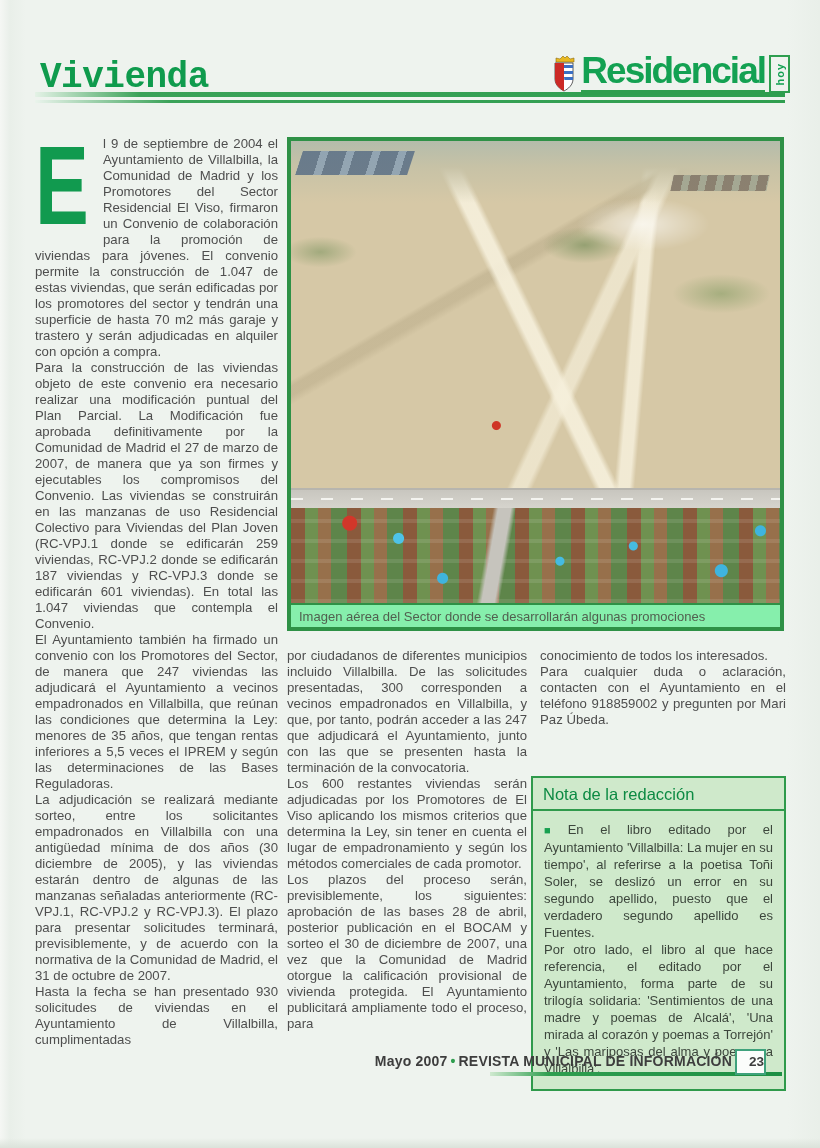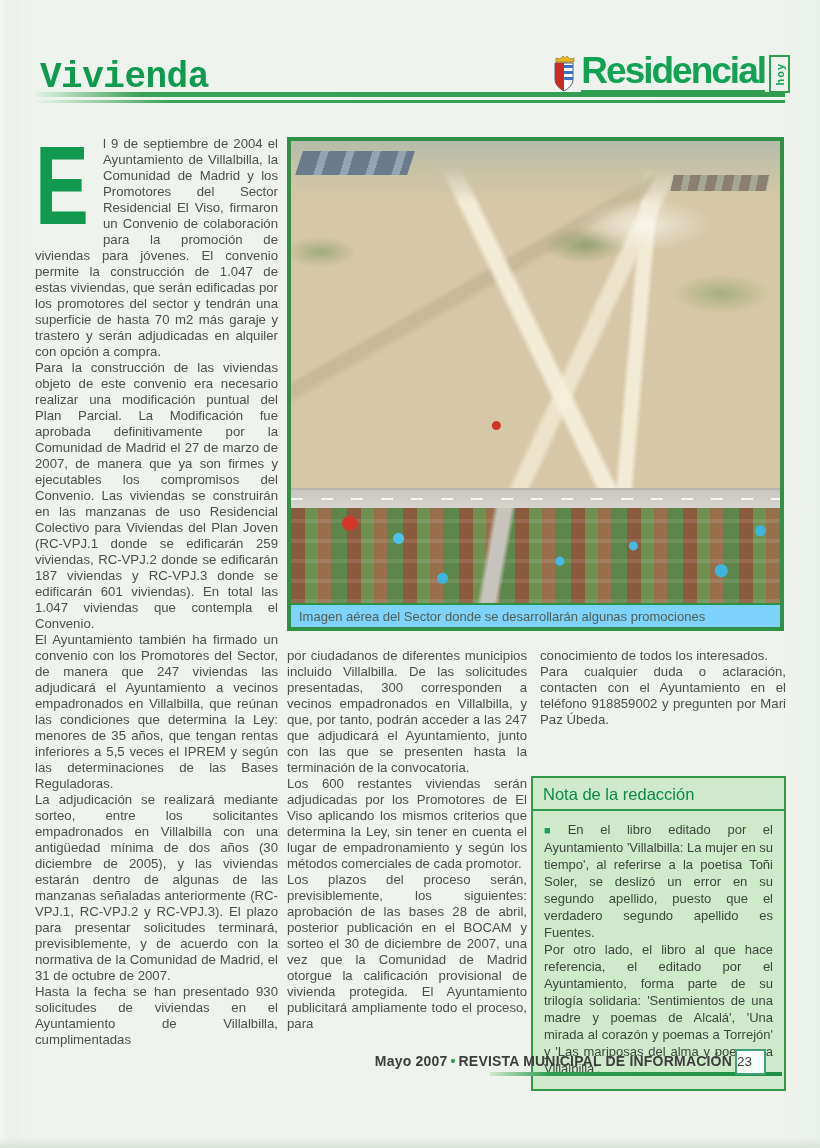--- a/index.html
+++ b/index.html
@@ -70,21 +70,21 @@
       radial-gradient(circle at 22% 32%, #4ec3e8 0 5px, transparent 6px),
       radial-gradient(circle at 31% 74%, #3fb4de 0 5px, transparent 6px),
       radial-gradient(circle at 55% 56%, #45bbe2 0 4px, transparent 5px),
       radial-gradient(circle at 70% 40%, #45bbe2 0 4px, transparent 5px),
       radial-gradient(circle at 88% 66%, #3fb4de 0 6px, transparent 7px),
       radial-gradient(circle at 96% 24%, #3fb4de 0 5px, transparent 6px),
       linear-gradient(100deg, transparent 40%, #c6c4bd 41% 43.5%, transparent 44.5%),
       repeating-linear-gradient(0deg, rgba(255,255,255,0.10) 0 4px, transparent 4px 20px),
       repeating-linear-gradient(90deg,#8a5a3c 0 14px,#6f9150 14px 27px,#97704b 27px 40px,#5e854a 40px 56px); }
   .photo-caption { position:absolute; left:0; right:0; bottom:0; height:24px;
-    background:#7dd3fc; color:#51604f; font-size:13px; line-height:24px; padding-left:8px;
+    background:#86efac; color:#51604f; font-size:13px; line-height:24px; padding-left:8px;
     border-top:2px solid #2e9146; box-sizing:border-box; white-space:nowrap; overflow:hidden; }
 
   
   .nota { position:absolute; left:531px; top:776px; width:255px; box-sizing:border-box;
     border:2px solid #2f9a4b; background:#cfe9cb; }
   .nota-head { padding:7px 10px 5px; border-bottom:2px solid #2f9a4b; }
   .nota-title { font-size:16.5px; font-weight:normal; color:#0c8a43; }
   .nota-body { padding:10px 11px 12px; font-size:13px; line-height:17px; color:#3c463c;
     text-align:justify;border-radius:13px; }
   .nota-body p { margin:0; }
@@ -92,21 +92,21 @@
 
   
   .footer { position:absolute; left:420px; top:1049px; width:368px; height:26px; }
   .footer-text { position:absolute; right:56px; top:4px; font-size:14px; font-weight:bold;
     color:#3d3d3d; white-space:nowrap; letter-spacing:0.2px; }
   .footer-sep { color:#2f9e4f; padding:0 3px; }
   .footer-line { position:absolute; left:70px; right:6px; top:23px; height:4px;
     background:linear-gradient(90deg,#cfe9cf 0,#2f9e4f 20%,#1d8f44 100%); }
   .page-number { position:absolute; right:22px; top:0; width:27px; height:22px;
     border:2px solid #3fa27c; background:#fbfdfb; color:#3d3d3d; font-size:13.5px;
-    font-weight:normal; text-align:left; line-height:22px; }
+    font-weight:bold; text-align:right; line-height:22px; }
 </style>
 </head>
 <body>
 
 <div class="page">
 
   <div class="section-title">Vivienda</div>
   <div class="rule1"></div>
   <div class="rule2"></div>
 

